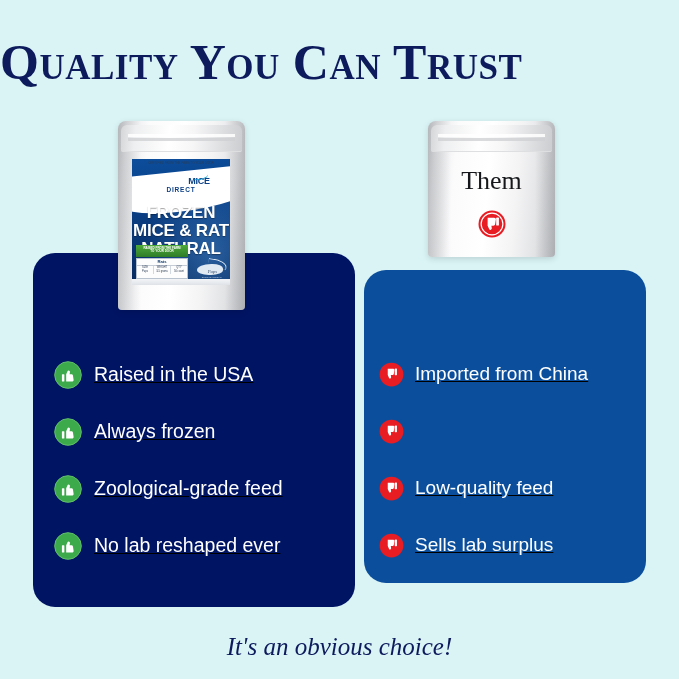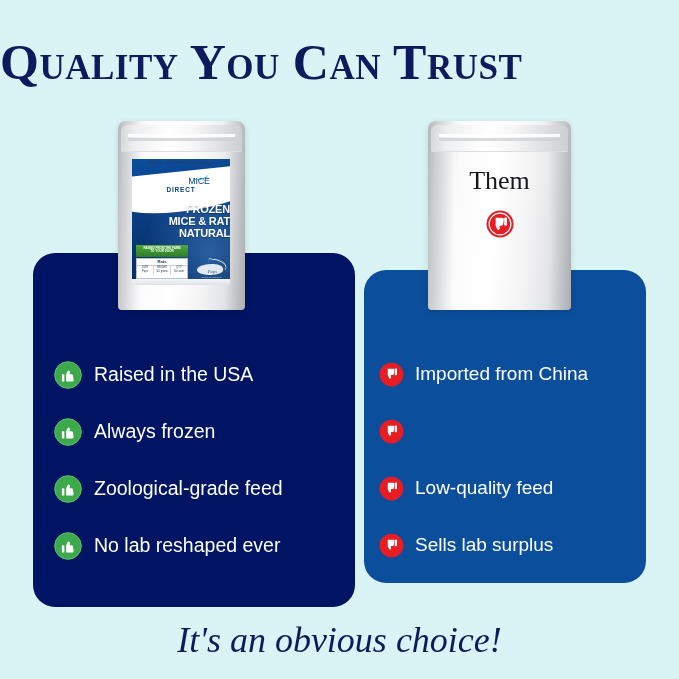--- a/index.html
+++ b/index.html
@@ -68,22 +68,21 @@
   .bag-us {
     left: 118px;
     top: 121px;
     width: 127px;
     height: 189px;
   }
   .bag-them {
     left: 428px;
     top: 121px;
     width: 127px;
-    height: 189px;
-    padding-left: 16px;
+    height: 136px;
   }
 
   .bag-body {
     position: absolute;
     left: 0;
     top: 0;
     width: 100%;
     height: 100%;
     border-radius: 8px 8px 4px 4px;
     background: linear-gradient(95deg,
@@ -170,21 +169,21 @@
     position: absolute;
     top: 12px;
     left: 0;
     width: 100%;
     text-align: center;
     z-index: 4;
     line-height: 1;
   }
   .logo-main {
     font-size: 9px;
-    font-weight: 400;
+    font-weight: 700;
     color: #0b3f86;
     letter-spacing: -0.3px;
     margin-left: 36px;
   }
   .logo-sub {
     display: block;
     font-size: 6.5px;
     font-weight: 700;
     color: #0b3f86;
     letter-spacing: 0.8px;
@@ -198,24 +197,24 @@
     height: 7px;
     border-bottom: 1.4px solid #14a4d8;
     border-radius: 0 0 40% 60%;
     transform: rotate(-16deg);
   }
   .label-title {
     position: absolute;
     top: 45px;
     left: 0;
     width: 100%;
-    text-align: right;
+    text-align: center;
     color: #fff;
     font-weight: 700;
-    font-size: 11px;
+    font-size: 17px;
     line-height: 1.07;
     letter-spacing: -0.2px;
     z-index: 4;
     text-shadow: 0 1px 1px rgba(0,0,0,0.35);
   }
   .green-banner {
     position: absolute;
     left: 4px;
     top: 86px;
     width: 52px;
@@ -347,20 +346,21 @@
     position: absolute;
     z-index: 6;
   }
   .list-left  { left: 54px;  top: 346px; width: 290px; }
   .list-right { left: 379px; top: 346px; width: 262px; }
 
   .row {
     display: flex;
     align-items: center;
     height: 57px;
+    text-decoration: underline;
   }
   .row-icon {
     flex: 0 0 auto;
     width: 28px;
     height: 28px;
     margin-right: 12px;
   }
   .row-text {
     color: #ffffff;
     font-size: 19.5px;
@@ -372,21 +372,21 @@
 
   
   .footer {
     position: absolute;
     left: 0;
     bottom: 18px;
     width: 679px;
     text-align: center;
     font-family: "Liberation Serif", serif;
     font-style: italic;
-    font-size: 36px;
+    font-size: 25px;
     color: #0d1a5c;
   }
 </style>
 </head>
 <body>
 
 <div id="infographic">
 
   <div class="headline">Quality You Can Trust</div>
 

